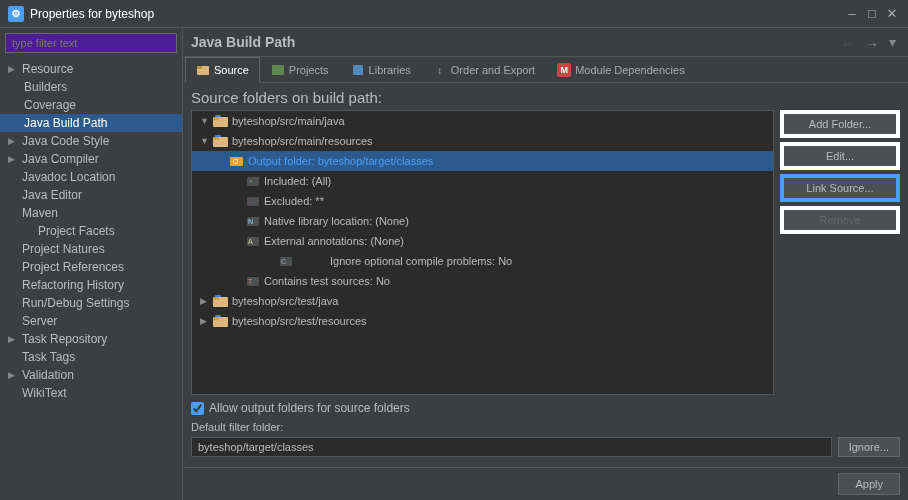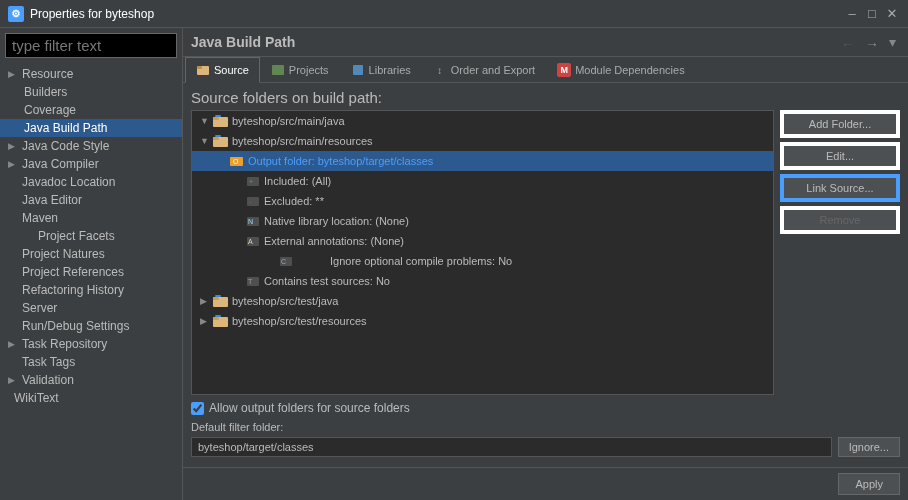--- a/index.html
+++ b/index.html
@@ -62,24 +62,24 @@
       width: 183px;
       background: #3c3f41;
       border-right: 1px solid #555;
       display: flex;
       flex-direction: column;
       overflow: hidden;
     }
     .filter-input {
       margin: 5px;
       padding: 3px 6px;
-      background: #000000;
+      background: #4c1d95;
       border: 1px solid #666;
       color: #bbbbbb;
-      font-size: 15px;
+      font-size: 11px;
       width: calc(100% - 10px);
       outline: none;
     }
     .filter-input::placeholder { color: #777; }
     .sidebar-list {
       flex: 1;
       overflow-y: auto;
       padding: 2px 0;
     }
     .sidebar-item {
@@ -369,39 +369,39 @@
         <div class="sidebar-item" style="padding-left: 8px;">
           <span class="chevron"> </span>
           <span>Project References</span>
         </div>
         <div class="sidebar-item" style="padding-left: 8px;">
           <span class="chevron"> </span>
           <span>Refactoring History</span>
         </div>
         <div class="sidebar-item" style="padding-left: 8px;">
           <span class="chevron"> </span>
+          <span>Run/Debug Settings</span>
+        </div>
+        <div class="sidebar-item" style="padding-left: 8px;">
+          <span class="chevron"> </span>
           <span>Server</span>
-        </div>
-        <div class="sidebar-item" style="padding-left: 8px;">
-          <span class="chevron"> </span>
-          <span>Run/Debug Settings</span>
         </div>
         <div class="sidebar-item has-children" style="padding-left: 8px;">
           <span class="chevron">▶</span>
           <span>Task Repository</span>
         </div>
         <div class="sidebar-item" style="padding-left: 8px;">
           <span class="chevron"> </span>
           <span>Task Tags</span>
         </div>
         <div class="sidebar-item has-children" style="padding-left: 8px;">
           <span class="chevron">▶</span>
           <span>Validation</span>
         </div>
-        <div class="sidebar-item" style="padding-left: 0; text-align: center;">
+        <div class="sidebar-item" style="padding-left: 8px; text-align: center;">
           <span class="chevron"> </span>
           <span>WikiText</span>
         </div>
       </div>
   </div>
 
   <div class="content">
 
     <div class="content-header">
       <span class="content-title">Java Build Path</span>

